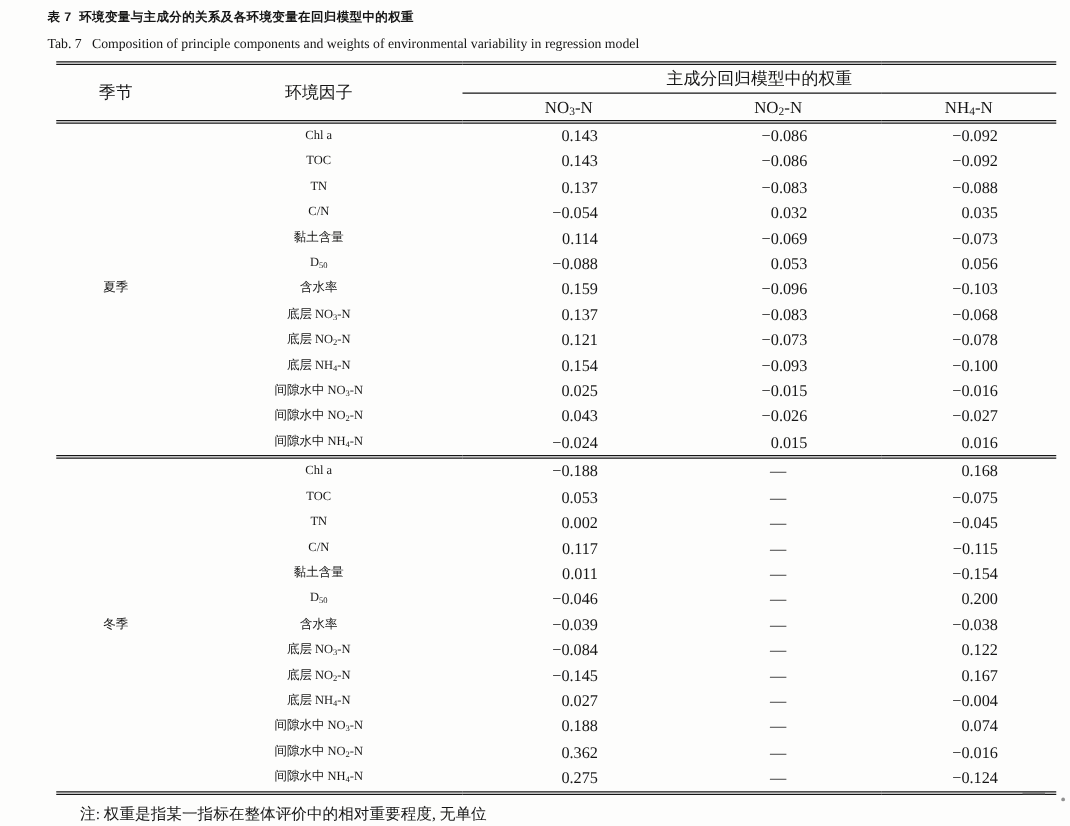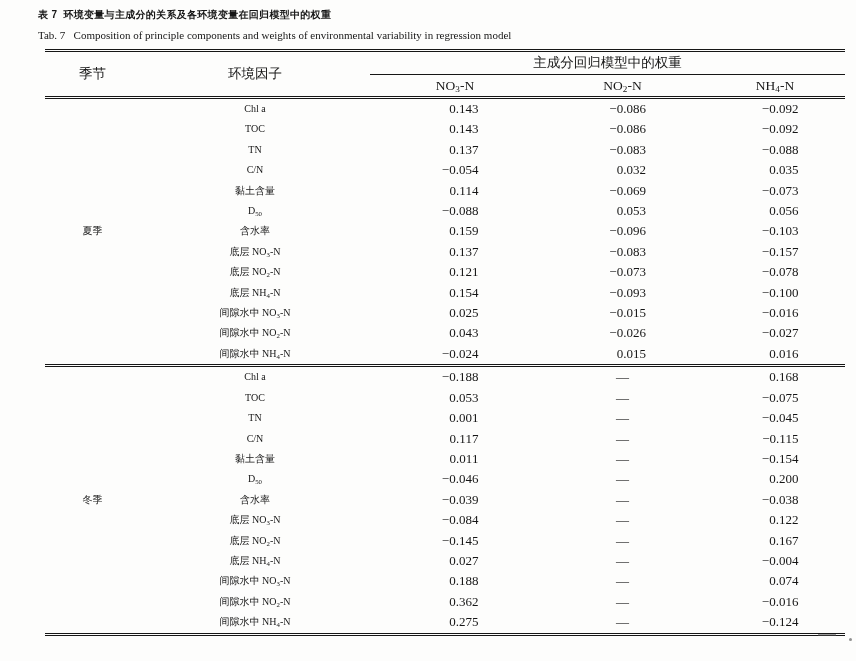--- a/index.html
+++ b/index.html
@@ -162,21 +162,21 @@
         <tr>
           <td class="factor">含水率</td>
           <td class="num"><span class="val">0.159</span></td>
           <td class="num"><span class="val">−0.096</span></td>
           <td class="num"><span class="val">−0.103</span></td>
         </tr>
         <tr>
           <td class="factor">底层 NO<sub>3</sub>-N</td>
           <td class="num"><span class="val">0.137</span></td>
           <td class="num"><span class="val">−0.083</span></td>
-          <td class="num"><span class="val">−0.157</span></td>
+          <td class="num"><span class="val">−0.068</span></td>
         </tr>
         <tr>
           <td class="factor">底层 NO<sub>2</sub>-N</td>
           <td class="num"><span class="val">0.121</span></td>
           <td class="num"><span class="val">−0.073</span></td>
           <td class="num"><span class="val">−0.078</span></td>
         </tr>
         <tr>
           <td class="factor">底层 NH<sub>4</sub>-N</td>
           <td class="num"><span class="val">0.154</span></td>
@@ -211,21 +211,21 @@
           <td class="num"><span class="val">0.168</span></td>
         </tr>
         <tr>
           <td class="factor">TOC</td>
           <td class="num"><span class="val">0.053</span></td>
           <td class="num"><span class="val dash">—</span></td>
           <td class="num"><span class="val">−0.075</span></td>
         </tr>
         <tr>
           <td class="factor">TN</td>
-          <td class="num"><span class="val">0.001</span></td>
+          <td class="num"><span class="val">0.002</span></td>
           <td class="num"><span class="val dash">—</span></td>
           <td class="num"><span class="val">−0.045</span></td>
         </tr>
         <tr>
           <td class="factor">C/N</td>
           <td class="num"><span class="val">0.117</span></td>
           <td class="num"><span class="val dash">—</span></td>
           <td class="num"><span class="val">−0.115</span></td>
         </tr>
         <tr>
@@ -278,17 +278,18 @@
         </tr>
         <tr>
           <td class="factor">间隙水中 NH<sub>4</sub>-N</td>
           <td class="num"><span class="val">0.275</span></td>
           <td class="num"><span class="val dash">—</span></td>
           <td class="num"><span class="val">−0.124</span></td>
         </tr>
       </tbody>
     </table>
 
+  <div class="footnote">注: 权重是指某一指标在整体评价中的相对重要程度, 无单位</div>
 
   <div class="artifact-dash"></div>
   <div class="artifact-dot"></div>
 
 </div>
 
 </body></html>

